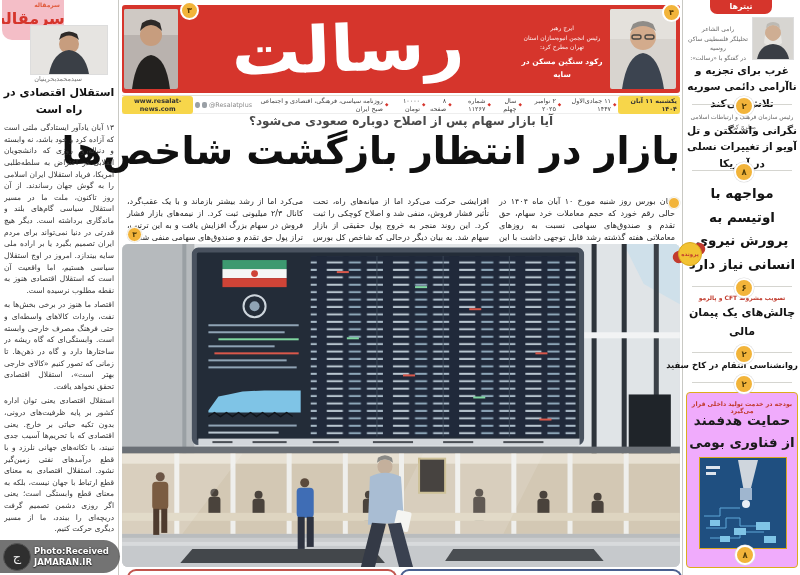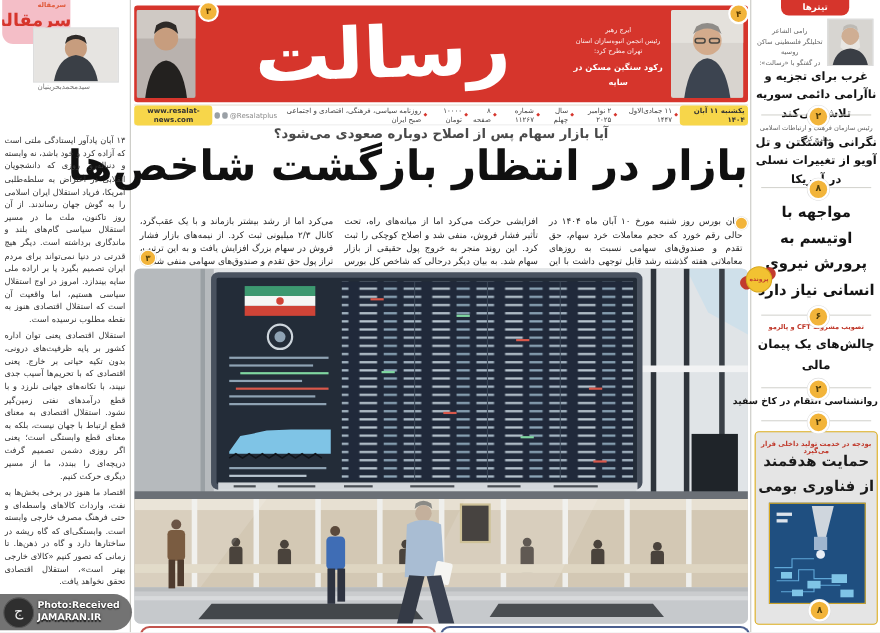--- a/index.html
+++ b/index.html
@@ -69,21 +69,21 @@
   .sb-head{position:absolute;width:112px;text-align:center;font-weight:bold;color:#141414;direction:rtl;line-height:1.55;}
   .sb-div{position:absolute;left:6px;width:100px;height:1px;background:#d5d5d0;}
   .numcirc{position:absolute;left:48px;width:16px;height:16px;border-radius:50%;background:#f2b43a;
            border:2px solid #fff;box-shadow:0 0 0 .5px #ddd;color:#54400a;font-size:8.5px;font-weight:bold;
            line-height:16px;text-align:center;z-index:3;}
   .sb-photo{position:absolute;left:66px;top:17px;width:40px;height:41px;overflow:hidden;border:1px solid #ddd;background:#dcdcda;}
   .ribbon{position:absolute;left:-12px;top:238px;width:30px;height:30px;z-index:4;}
   .ribbon .sw{position:absolute;left:-2px;top:9px;width:34px;height:12px;background:#c23b2e;border-radius:6px;transform:rotate(-22deg);}
   .ribbon .cr{position:absolute;left:4px;top:4px;width:22px;height:22px;border-radius:50%;background:#f2c232;
               border:1px solid #d8a81f;color:#c23b2e;font-size:5.5px;font-weight:bold;text-align:center;line-height:22px;}
-  .featbox{position:absolute;left:0;top:392px;width:112px;height:176px;background:#e5e5e5;border:1px solid #dcad1c;
+  .featbox{position:absolute;left:0;top:392px;width:112px;height:176px;background:#f0abfc;border:1px solid #dcad1c;
            border-radius:4px;box-sizing:border-box;}
   .feat-kicker{position:absolute;top:7px;width:110px;text-align:center;font-size:6.2px;color:#c0392b;font-weight:bold;direction:rtl;}
   .feat-head{position:absolute;top:17px;width:110px;text-align:center;font-size:13.5px;font-weight:bold;color:#1a1a1a;
              line-height:1.6;direction:rtl;}
   .feat-img{position:absolute;left:12px;top:64px;width:86px;height:90px;border:1px solid #d8a81f;overflow:hidden;background:#2a5d8f;}
 </style>
 </head>
 <body>
 
 <div class="page">
@@ -323,25 +323,26 @@
     <div class="auth-photo">
       <svg width="76" height="48" viewBox="0 0 76 48">
         <rect width="76" height="48" fill="#e6e4e1"></rect>
         <circle cx="38" cy="18" r="10" fill="#c79d7e"></circle>
         <path d="M28 14 q10 -9 20 0 l-2 -6 q-8 -5 -16 0 z" fill="#2e2a28"></path>
         <path d="M18 48 q4 -22 20 -24 q16 2 20 24 z" fill="#3a3f46"></path>
       </svg>
     </div>
     <div class="byline">سیدمحمدبحرینیان</div>
     <div class="ed-head">
+      <div>استقلال اقتصادی در راه است</div>
     </div>
     <div class="ed-body">
         <p>۱۳ آبان یادآور ایستادگی ملتی است که آزاده کرد و خود باشد، نه وابسته و دنباله‌رو. روزی که دانشجویان انقلابی در اعتراض به سلطه‌طلبی آمریکا، فریاد استقلال ایران اسلامی را به گوش جهان رساندند. از آن روز تاکنون، ملت ما در مسیر استقلال سیاسی گام‌های بلند و ماندگاری برداشته است. دیگر هیچ قدرتی در دنیا نمی‌تواند برای مردم ایران تصمیم بگیرد یا بر اراده ملی سایه بیندازد. امروز در اوج استقلال سیاسی هستیم، اما واقعیت آن است که استقلال اقتصادی هنوز به نقطه مطلوب نرسیده است.</p>
+        <p>اقتصاد ما هنوز در برخی بخش‌ها به نفت، واردات کالاهای واسطه‌ای و حتی فرهنگ مصرف خارجی وابسته است. وابستگی‌ای که گاه ریشه در ساختارها دارد و گاه در ذهن‌ها. تا زمانی که تصور کنیم «کالای خارجی بهتر است»، استقلال اقتصادی تحقق نخواهد یافت.</p>
         <p>استقلال اقتصادی یعنی توان اداره کشور بر پایه ظرفیت‌های درونی، بدون تکیه حیاتی بر خارج. یعنی اقتصادی که با تحریم‌ها آسیب جدی نبیند، با تکانه‌های جهانی نلرزد و با قطع درآمدهای نفتی زمین‌گیر نشود. استقلال اقتصادی به معنای قطع ارتباط با جهان نیست، بلکه به معنای قطع وابستگی است؛ یعنی اگر روزی دشمن تصمیم گرفت دریچه‌ای را ببندد، ما از مسیر دیگری حرکت کنیم.</p>
-        <p>اقتصاد ما هنوز در برخی بخش‌ها به نفت، واردات کالاهای واسطه‌ای و حتی فرهنگ مصرف خارجی وابسته است. وابستگی‌ای که گاه ریشه در ساختارها دارد و گاه در ذهن‌ها. تا زمانی که تصور کنیم «کالای خارجی بهتر است»، استقلال اقتصادی تحقق نخواهد یافت.</p>
         <p>در سال‌های اخیر، تلاش‌های مهمی برای بومی‌سازی فناوری، حمایت از تولید داخل و گسترش تجارت با کشورهای همسو انجام شده، اما مسیر استقلال اقتصادی، نیازمند تحولی عمیق‌تر است؛ تحولی در سیاست‌گذاری، در نظام بانکی و مالیاتی، و در فرهنگ عمومی جامعه. استقلال اقتصادی بدون اصلاح الگوی مصرف، شفافیت در تولید و مقابله با رانت و قاچاق، به سرمنزل نخواهد رسید.</p>
       </div>
   </div>
 
   <div class="credit">
     <div class="logo">ج</div>
     <div class="txt">
       <div>Photo:Received</div>
       <div>JAMARAN.IR</div>
     </div>

